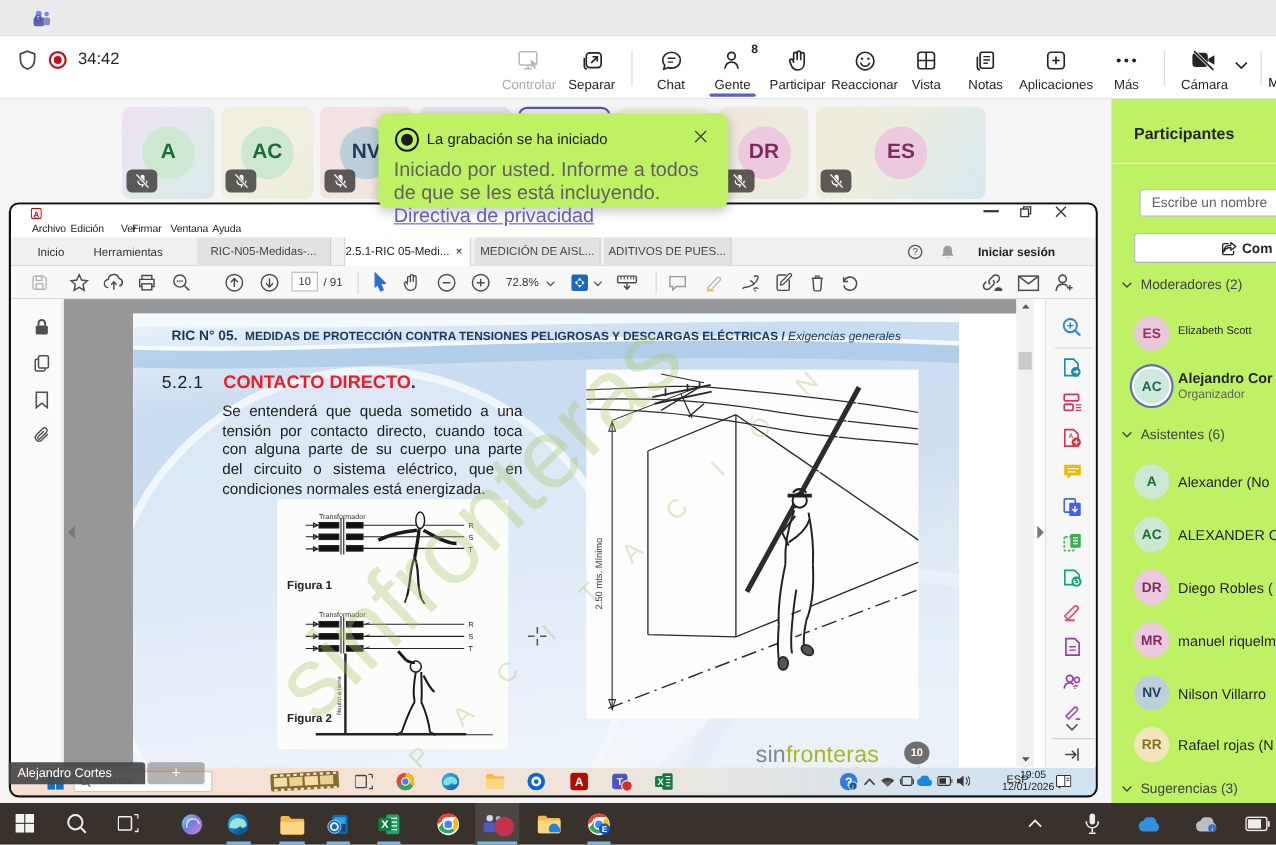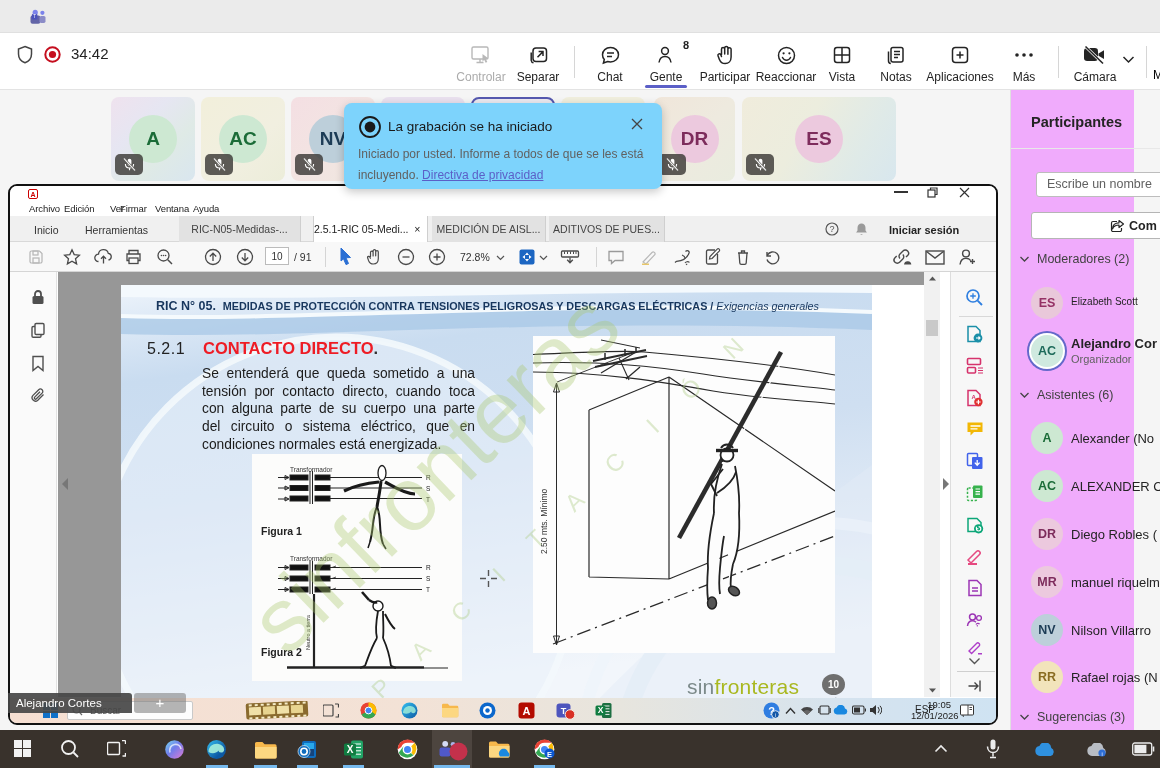--- a/index.html
+++ b/index.html
@@ -12,32 +12,32 @@
 
 #tbar { position:absolute; left:0; top:33px; width:1160px; height:57px; background:#fff; border-bottom:1px solid #e3e3e3; }
 .tbtn { position:absolute; top:9px; width:58px; text-align:center; color:#242424; }
 .tbtn .ic { height:26px; display:flex; align-items:center; justify-content:center; }
 .tbtn .lb { font-size:12px; margin-top:2px; color:#242424;}
 
 .tile { position:absolute; top:97px; height:84px; border-radius:8px; }
 .tile .avc { position:absolute; left:50%; top:50%; transform:translate(-50%,-50%); width:48px; height:48px; border-radius:50%; display:flex; align-items:center; justify-content:center; font-weight:bold; font-size:19px; }
 .micb { position:absolute; left:4px; bottom:6px; width:28px; height:21px; background:rgba(66,64,61,0.85); border-radius:5px; display:flex; align-items:center; justify-content:center; }
 
-#toast { position:absolute; left:344px; top:103px; width:318px; height:86px; background:#7dd3fc; border-radius:8px; box-shadow:0 3px 10px rgba(0,0,0,0.22); z-index:40; }
+#toast { position:absolute; left:344px; top:103px; width:318px; height:86px; background:#bef264; border-radius:8px; box-shadow:0 3px 10px rgba(0,0,0,0.22); z-index:40; }
 
 #win { position:absolute; left:8px; top:184px; width:990px; height:541px; background:#fff; border:2px solid #111; border-radius:9px; z-index:10; overflow:hidden; }
 
 #wtitle { position:absolute; left:0; top:0; width:100%; height:15px; background:#fff; }
 #wmenu { position:absolute; left:0; top:15px; width:100%; height:15px; background:#fff; }
 #wtabs { position:absolute; left:0; top:30px; width:100%; height:26px; background:#f0f0f0; border-bottom:1px solid #d9d9d9;}
 #wtool { position:absolute; left:0; top:56px; width:100%; height:30px; background:#f8f8f8; border-bottom:1px solid #d5d5d5;}
 #wcontent { position:absolute; left:0; top:86px; width:100%; height:425px; background:#fff; }
 #wtaskbar { position:absolute; left:0; bottom:0; width:100%; height:25px; background:linear-gradient(90deg,#f6dfd2 0%, #f3e2d6 40%, #e7e5de 62%, #d5e3ef 85%, #cfe3f2 100%); }
 
-#panel { position:absolute; left:1010px; top:90px; width:124px; height:640px; background:#f0abfc; border-left:1px solid #e0e0e0; z-index:5;}
+#panel { position:absolute; left:1010px; top:90px; width:150px; height:640px; background:#bef264; border-left:1px solid #e0e0e0; z-index:5;}
 
 #htask { position:absolute; left:0; top:730px; width:1160px; height:38px; background:#39322c; z-index:60; }
 </style>
 </head>
 <body>
 <div id="titlebar">
   <svg class="abs" style="left:29px;top:8px" width="18" height="18" viewBox="0 0 18 18">
       <circle cx="6.2" cy="4.4" r="2.6" fill="#7b83eb"></circle>
       <circle cx="13.4" cy="4.8" r="2.1" fill="#7b83eb"></circle>
       <rect x="1.5" y="7.6" width="9.8" height="8.2" rx="2" fill="#6264a7"></rect>
@@ -765,21 +765,21 @@
 
 <div id="toast">
   <svg class="abs" style="left:14px;top:12px" width="24" height="24" viewBox="0 0 24 24">
       <circle cx="12" cy="12" r="10" fill="none" stroke="#1a1a1a" stroke-width="1.8"></circle>
       <circle cx="12" cy="12" r="5.4" fill="#1a1a1a"></circle>
     </svg>
   <div class="abs" style="left:44px;top:16px;font-size:13.5px;color:#1a1a1a;">La grabación se ha iniciado</div>
   <svg class="abs" style="left:286px;top:14px" width="14" height="14" viewBox="0 0 14 14">
       <path d="M2 2 L12 12 M12 2 L2 12" stroke="#444" stroke-width="1.3"></path>
     </svg>
-  <div class="abs" style="left:14px;top:41px;width:292px;font-size:12px;line-height:21px;color:#616161;">Iniciado por usted. Informe a todos de que se les está incluyendo. <a style="color:#5b5fc7;text-decoration:underline;">Directiva de privacidad</a></div>
+  <div class="abs" style="left:14px;top:41px;width:292px;font-size:18px;line-height:21px;color:#616161;">Iniciado por usted. Informe a todos de que se les está incluyendo. <a style="color:#5b5fc7;text-decoration:underline;">Directiva de privacidad</a></div>
 </div>
 
 <div id="panel">
   <div class="abs" style="left:20px;top:24px;font-size:14.5px;font-weight:bold;color:#242424;">Participantes</div>
   <div class="abs" style="left:0;top:58px;width:150px;height:1px;background:#e8e8e8;"></div>
   <div class="abs" style="left:25px;top:82px;width:135px;height:25px;border:1px solid #bdbdbd;border-radius:3px;background:#fff;font-size:12.5px;color:#616161;line-height:23px;padding-left:10px;">Escribe un nombre</div>
   <div class="abs" style="left:20px;top:122px;width:140px;height:27px;border:1px solid #b5b5b5;border-radius:3px;background:#fff;">
     <svg class="abs" style="left:78px;top:6px" width="15" height="14" viewBox="0 0 15 14">
         <path d="M9 1.5 L13.5 5 9 8.5 V6 C5.5 6 3.5 7.5 2.5 10 2.5 6 5 3.8 9 3.8z" fill="none" stroke="#242424" stroke-width="1.2" stroke-linejoin="round"></path>
         <path d="M7 2.5 H3 a1.5 1.5 0 0 0 -1.5 1.5 v7 A1.5 1.5 0 0 0 3 12.5 h7 a1.5 1.5 0 0 0 1.5 -1.5 V9" fill="none" stroke="#242424" stroke-width="1.2"></path>

